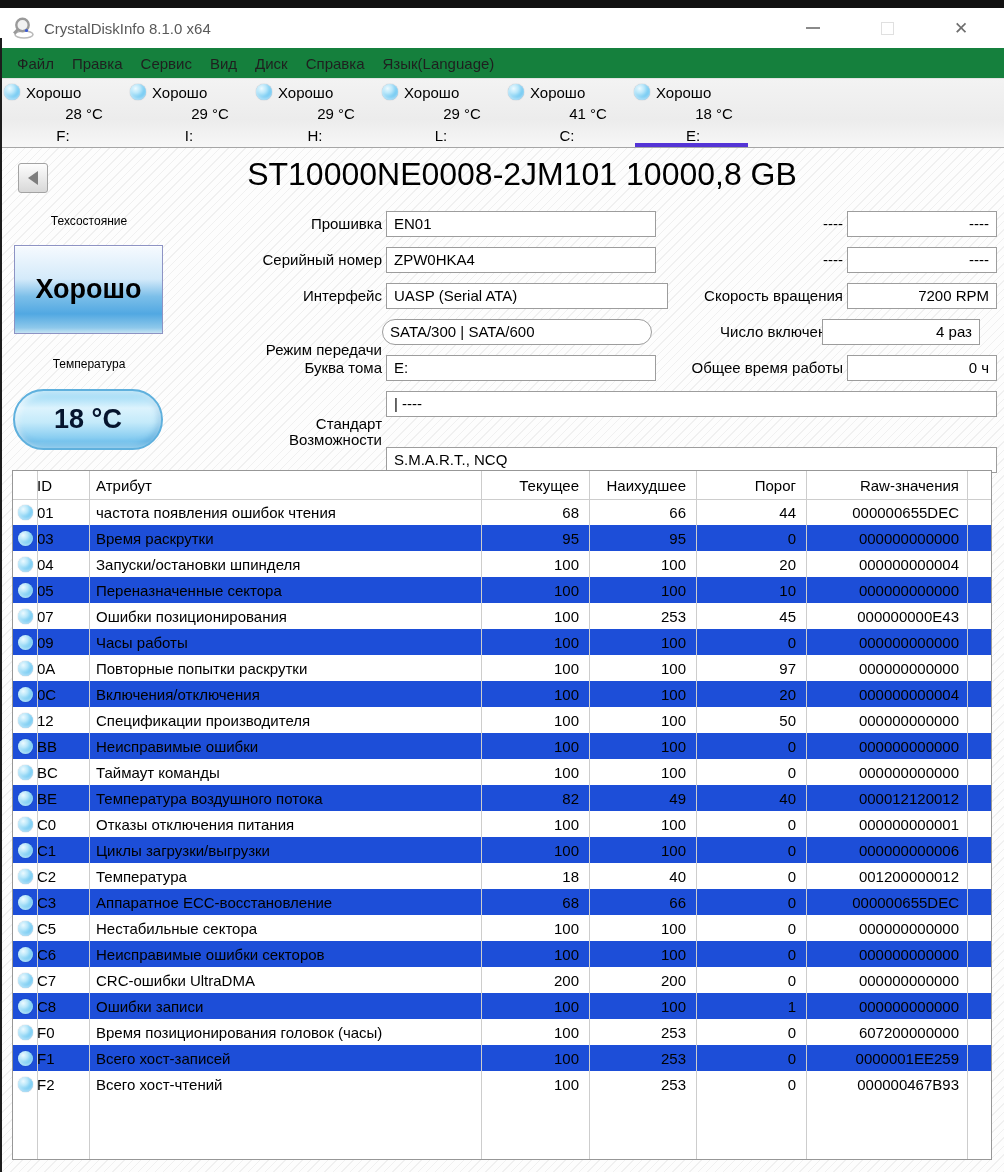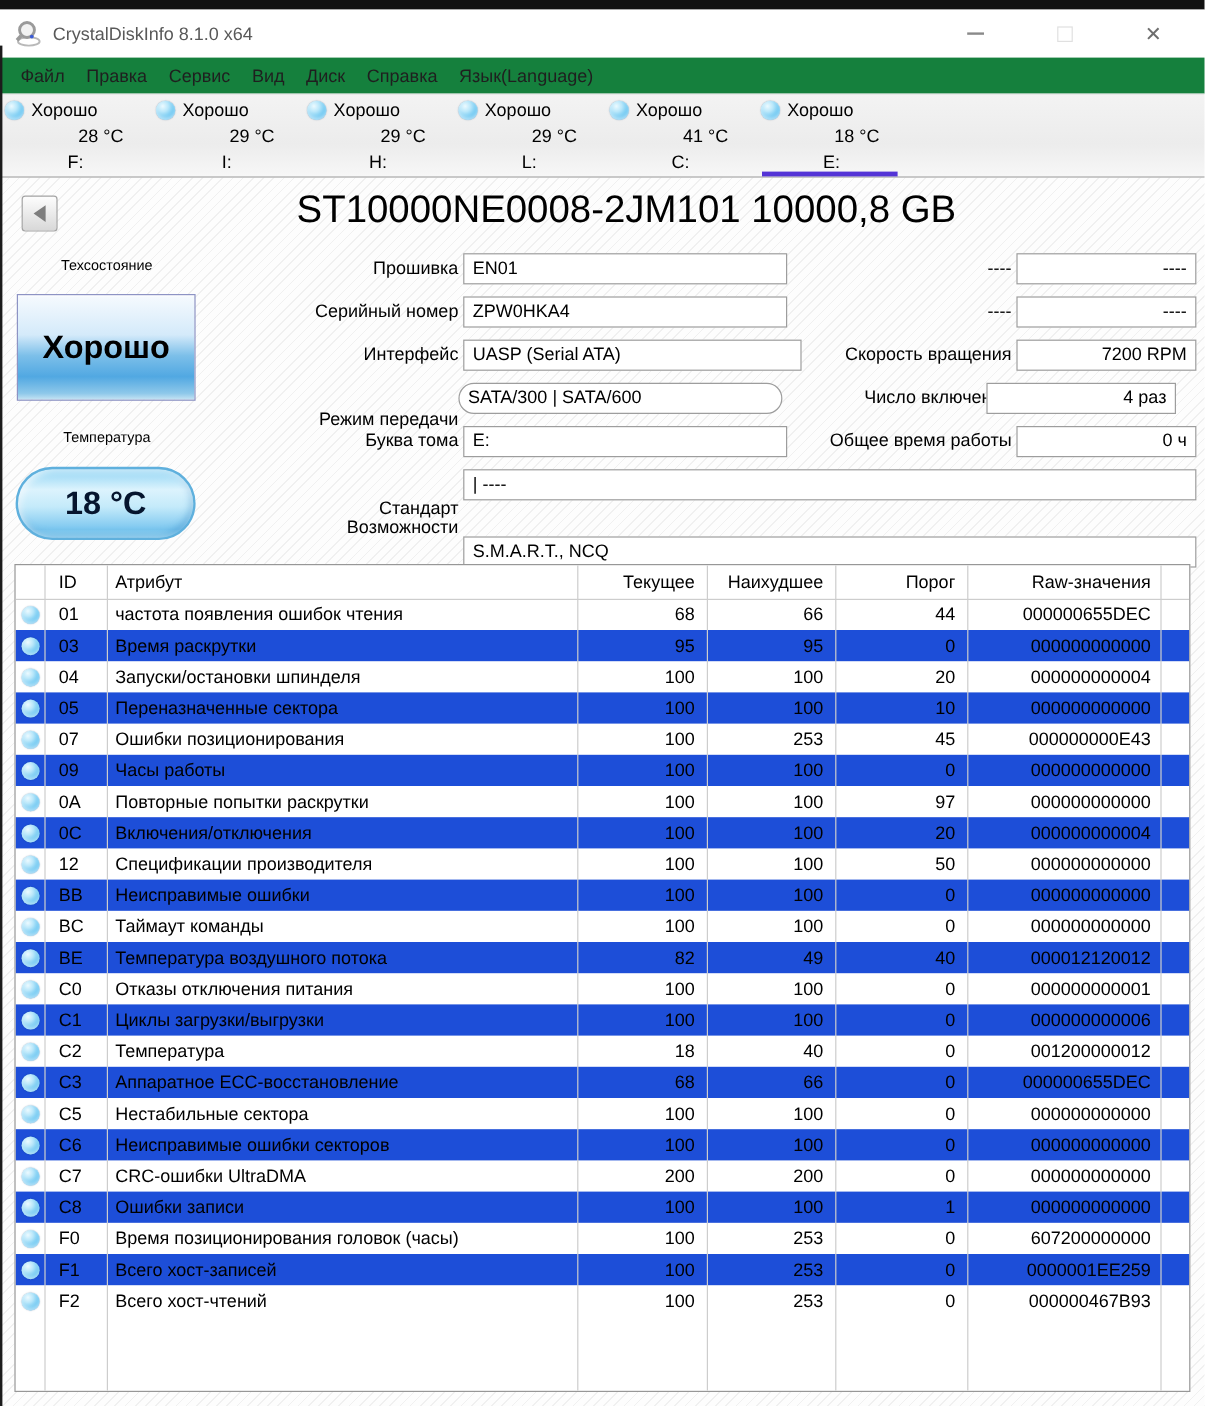--- a/index.html
+++ b/index.html
@@ -71,21 +71,21 @@
   .smart-table { position:absolute; left:12px; top:322px; width:980px; height:690px;
     background:#fff; border:1px solid #979797; overflow:hidden; }
   .gridline { position:absolute; top:0; bottom:0; width:1px; background:#cdcdcd; z-index:1; }
   .head-sep { position:absolute; top:28px; left:0; right:0; height:1px; background:#cdcdcd; z-index:1; }
   .thead { position:relative; height:28px; display:flex; align-items:center; font-size:15px; color:#000; }
   .trow { position:relative; height:26px; display:flex; align-items:center; font-size:15px; color:#000; }
   .trow.alt { background:#1d4ed8; }
   .tc { height:100%; display:flex; align-items:center; white-space:nowrap; overflow:hidden; }
   .tc-orb { width:24px; justify-content:center; }
   .tc-orb .orb { width:15px; height:15px; }
-  .tc-id { width:52px; padding-left:12px; }
+  .tc-id { width:52px; }
   .tc-attr { width:392px; padding-left:7px; }
   .tc-cur { width:108px; justify-content:flex-end; padding-right:10px; }
   .tc-worst { width:107px; justify-content:flex-end; padding-right:10px; }
   .tc-thr { width:110px; justify-content:flex-end; padding-right:10px; }
   .tc-raw { width:161px; justify-content:flex-end; padding-right:8px; }
 </style>
 </head>
 <body>
 
 <div class="window">

